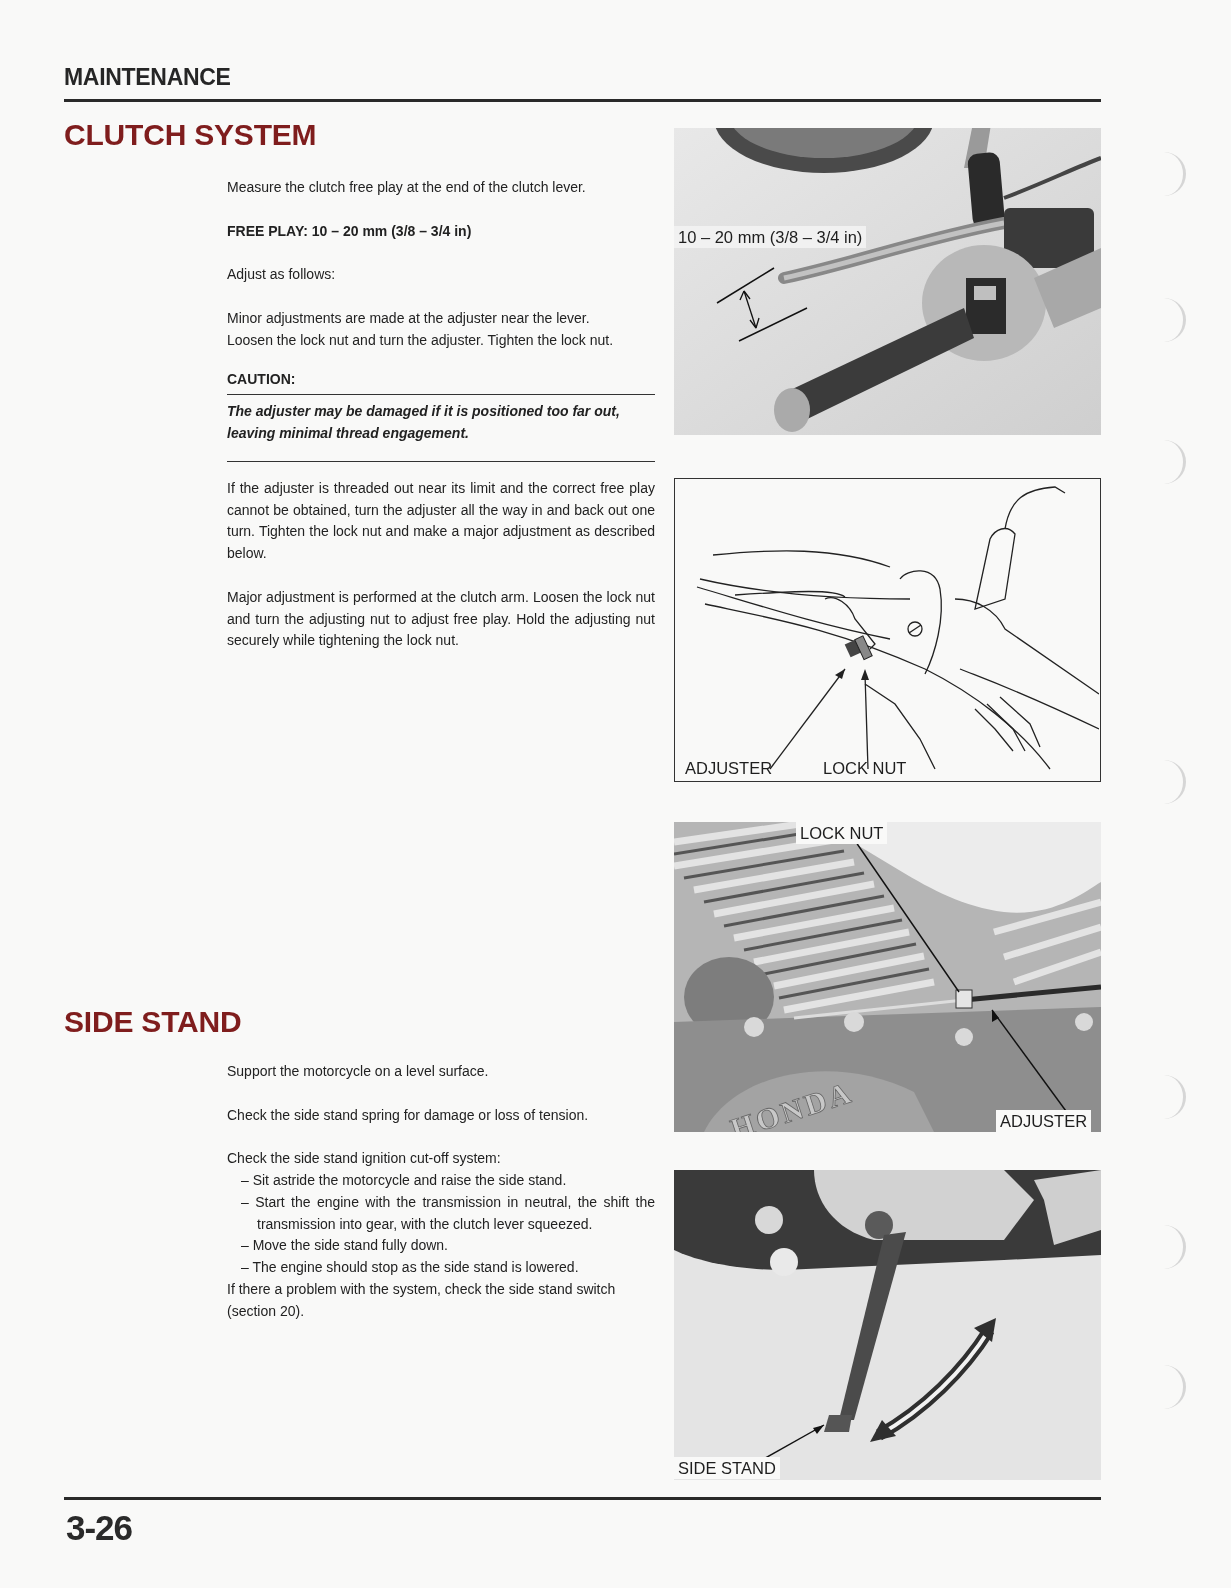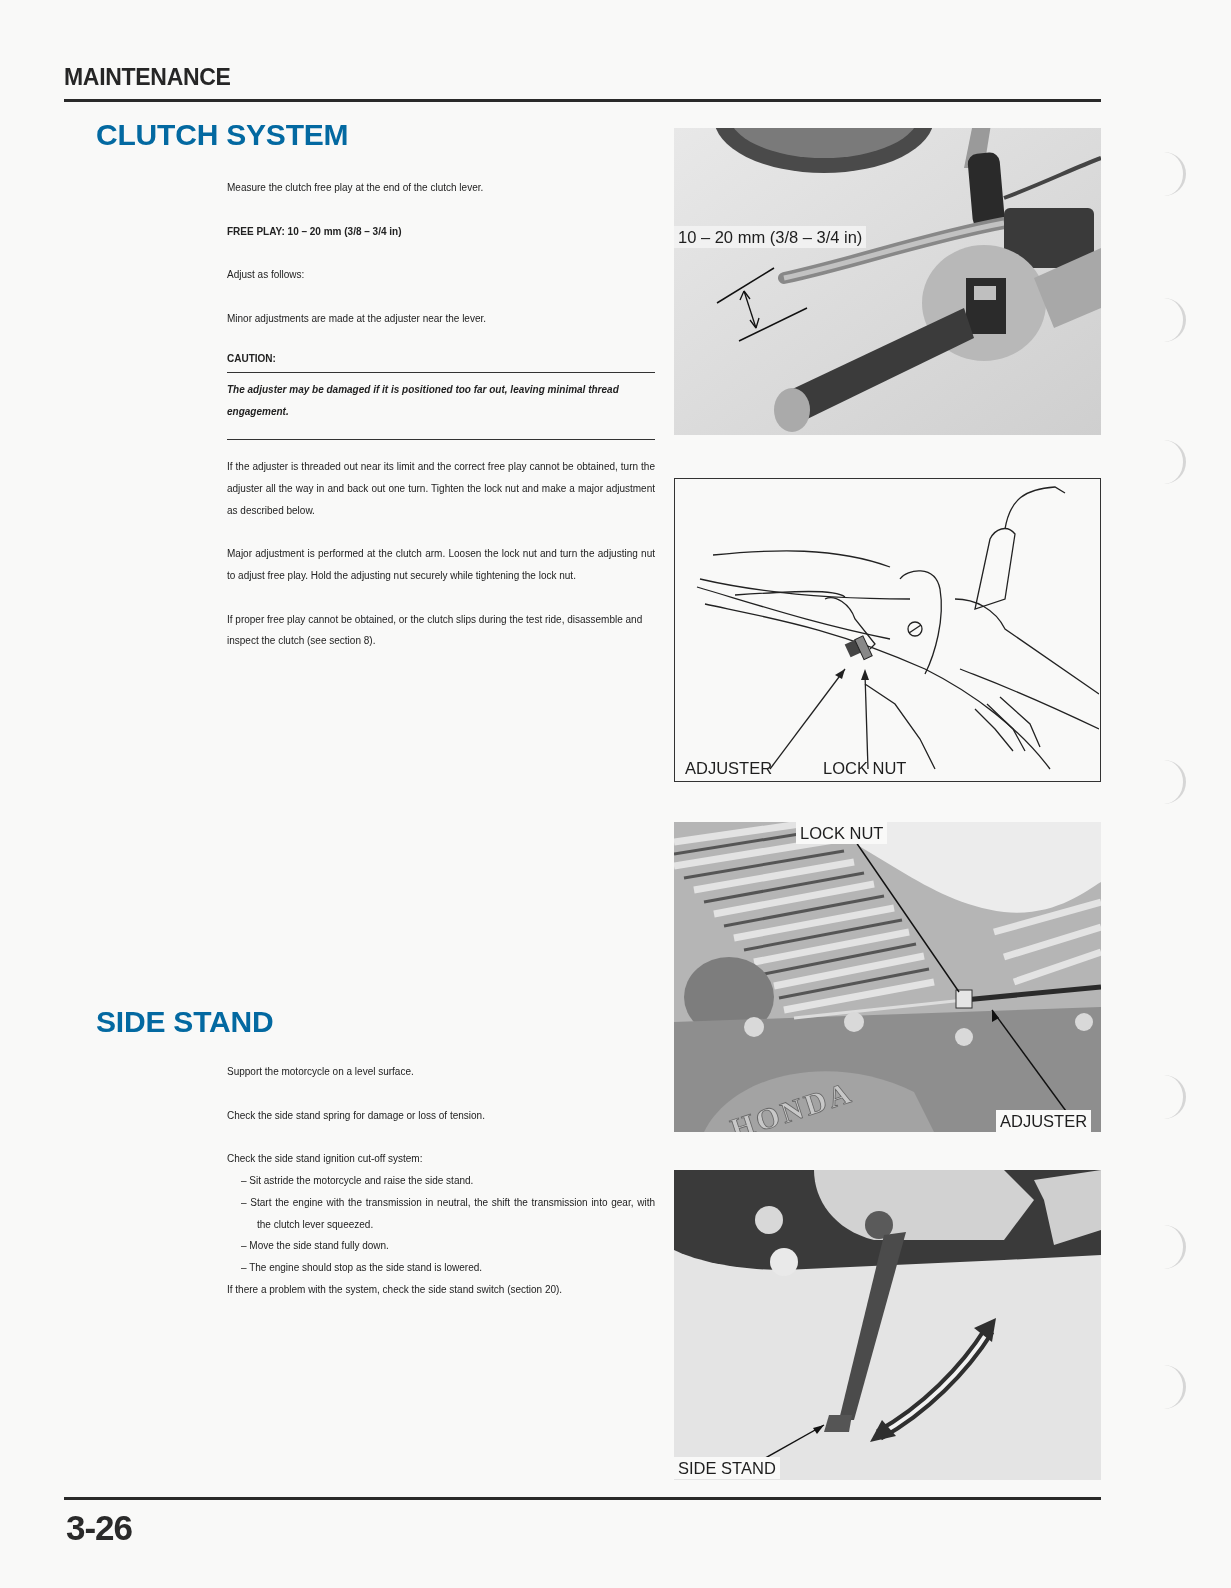--- a/index.html
+++ b/index.html
@@ -9,24 +9,24 @@
     font-family: "Liberation Sans", sans-serif;
   }
   .abs { position: absolute; }
   .section-header {
     left: 64px; top: 64px; font-size: 23px; font-weight: bold; color: #262626;
     letter-spacing: -0.3px;
   }
   .rule-top { left: 64px; top: 99px; width: 1037px; height: 3px; background: #2a2a2a; }
   .rule-bottom { left: 64px; top: 1497px; width: 1037px; height: 3px; background: #2a2a2a; }
   .h1 {
-    font-size: 30px; font-weight: bold; color: #0369a1; letter-spacing: -0.2px; margin-left: 32px;
+    font-size: 30px; font-weight: bold; color: #7f1d1d; letter-spacing: -0.2px;
   }
   .body-col {
-    left: 227px; width: 428px; font-size: 10px; line-height: 21.8px; color: #222;
+    left: 227px; width: 428px; font-size: 14px; line-height: 21.8px; color: #222;
   }
   .body-col p { margin: 0; }
   .gap { height: 21.8px; }
   .justify { text-align: justify; text-align-last: left; }
   .bold { font-weight: bold; }
   .caution-label { font-weight: bold; padding-bottom: 3px; border-bottom: 1.5px solid #333; }
   .caution-text { font-weight: bold; font-style: italic; padding: 6px 0 16px; border-bottom: 1.5px solid #333; }
   .dash-item { padding-left: 30px; text-indent: -16px; }
   .page-num { left: 66px; top: 1508px; font-size: 35px; font-weight: bold; color: #2a2a2a; letter-spacing: -1px; text-align: center; }
 
@@ -50,29 +50,29 @@
 <div class="abs h1" style="left:64px; top:118px;">CLUTCH SYSTEM</div>
 
 <div class="abs body-col" style="top:177px;">
   <p>Measure the clutch free play at the end of the clutch lever.</p>
   <div class="gap"></div>
   <p class="bold">FREE PLAY: 10 – 20 mm (3/8 – 3/4 in)</p>
   <div class="gap"></div>
   <p>Adjust as follows:</p>
   <div class="gap"></div>
   <p>Minor adjustments are made at the adjuster near the lever.</p>
+  <p>Loosen the lock nut and turn the adjuster. Tighten the lock nut.</p>
   <div style="height:18px"></div>
   <p class="caution-label">CAUTION:</p>
   <p class="caution-text">The adjuster may be damaged if it is positioned too far out, leaving minimal thread engagement.</p>
   <div style="height:16px"></div>
   <p class="justify">If the adjuster is threaded out near its limit and the correct free play cannot be obtained, turn the adjuster all the way in and back out one turn. Tighten the lock nut and make a major adjustment as described below.</p>
   <div class="gap"></div>
   <p class="justify">Major adjustment is performed at the clutch arm. Loosen the lock nut and turn the adjusting nut to adjust free play. Hold the adjusting nut securely while tightening the lock nut.</p>
   <div class="gap"></div>
-  <p>If proper free play cannot be obtained, or the clutch slips during the test ride, disassemble and inspect the clutch (see section 8).</p>
 </div>
 
 <div class="abs h1" style="left:64px; top:1005px;">SIDE STAND</div>
 
 <div class="abs body-col" style="top:1061px;">
   <p>Support the motorcycle on a level surface.</p>
   <div class="gap"></div>
   <p class="justify">Check the side stand spring for damage or loss of tension.</p>
   <div class="gap"></div>
   <p>Check the side stand ignition cut-off system:</p>

